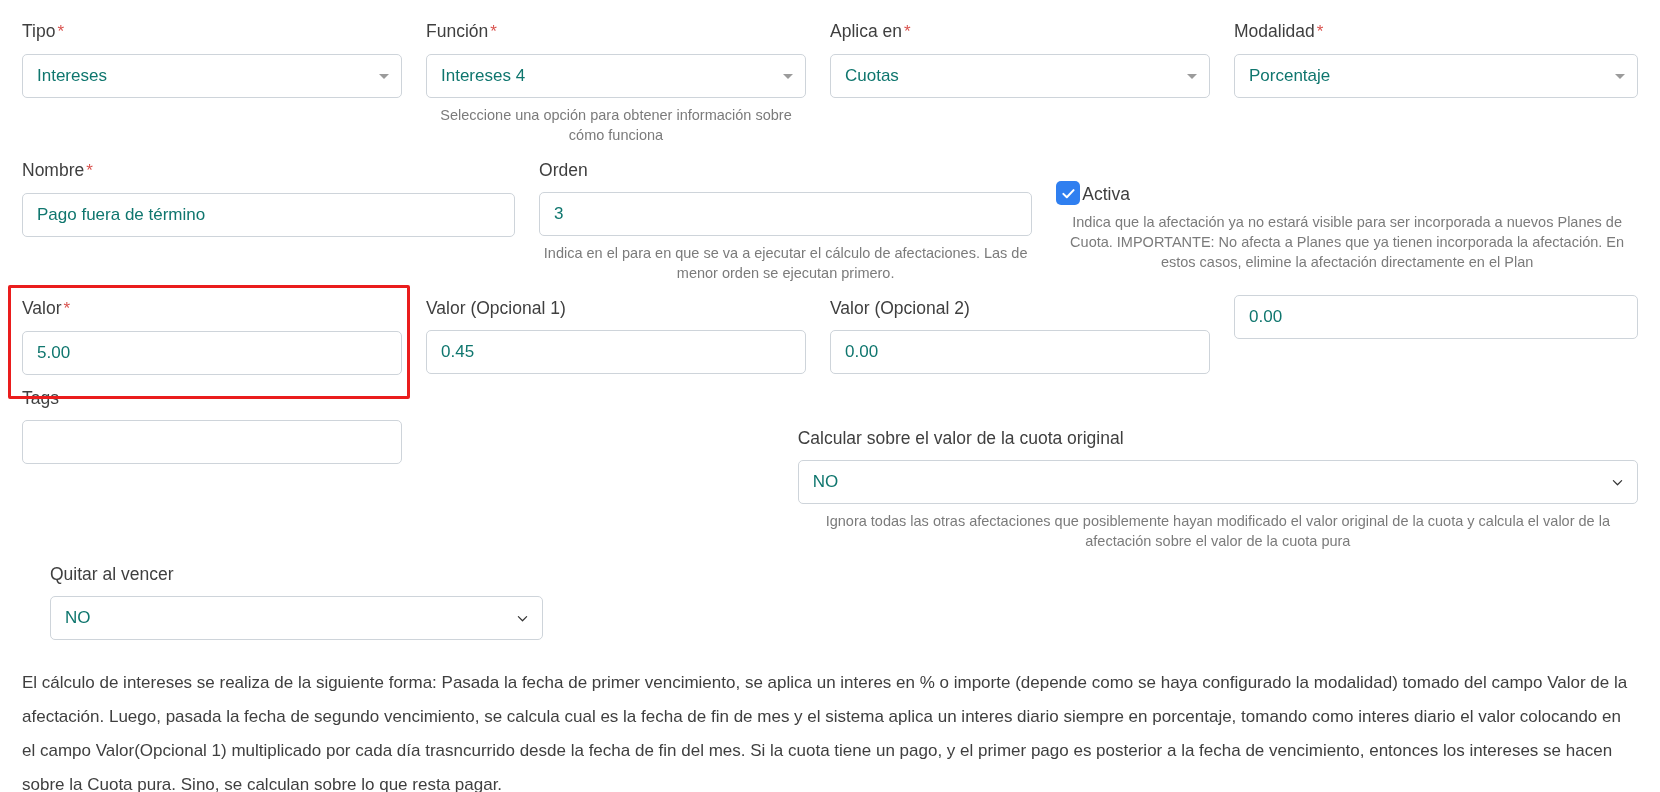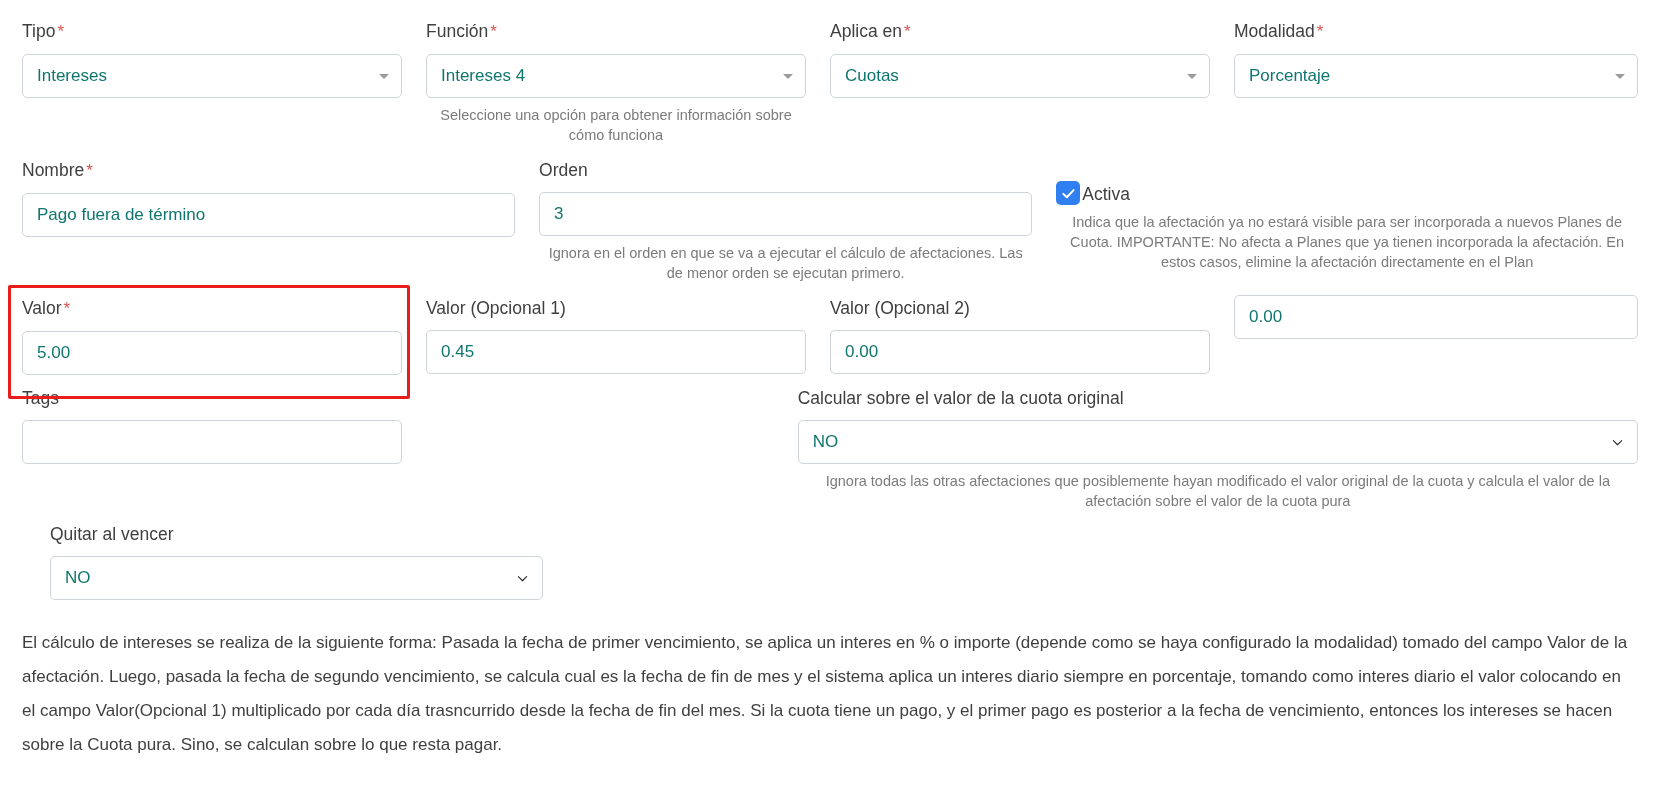--- a/index.html
+++ b/index.html
@@ -154,21 +154,21 @@
   #row2 .f-orden  { width: 32%; }
   #row2 .f-activa { width: 36%; padding-right: 0; }
 
   #row3 { margin-top: 12px; }
   #row3 .field { width: 25%; }
   #row3 .field:last-child { padding-right: 0; }
 
   #row4 { margin-top: 10px; }
   #row4 .f-tags { width: 25%; }
   #row4 .f-spacer { width: 23%; }
-  #row4 .f-calc { width: 52%; padding-right: 0; }
+  #row4 .f-calc { width: 52%; padding-right: 0; margin-top: 40px; }
 
   #row5 { margin-top: 10px; margin-left: 28px; }
   #row5 .f-quitar { width: 32%; }
 </style>
 </head>
 <body>
 
 <div class="page">
 
   <div class="row" id="row1">
@@ -227,21 +227,21 @@
       </div>
     </div>
 
     <div class="field f-orden">
       <div class="label">
         <span>Orden</span>
       </div>
       <div class="control">
         <span>3</span>
       </div>
-      <div class="hint">Ignora en el orden en que se va a ejecutar el cálculo de afectaciones. Las de menor orden se ejecutan primero.</div>
+      <div class="hint">Indica en el para en que se va a ejecutar el cálculo de afectaciones. Las de menor orden se ejecutan primero.</div>
     </div>
 
     <div class="field f-activa">
       <div class="checkrow">
         <span class="checkbox">
           <svg width="15" height="15" viewBox="0 0 16 16" aria-hidden="true">
             <path d="M2.5 8.4 L6.2 12 L13.4 4.4" fill="none" stroke="#ffffff" stroke-width="2.2" stroke-linecap="round" stroke-linejoin="round"></path>
           </svg>
         </span>
         <span class="checklabel">Activa</span>

